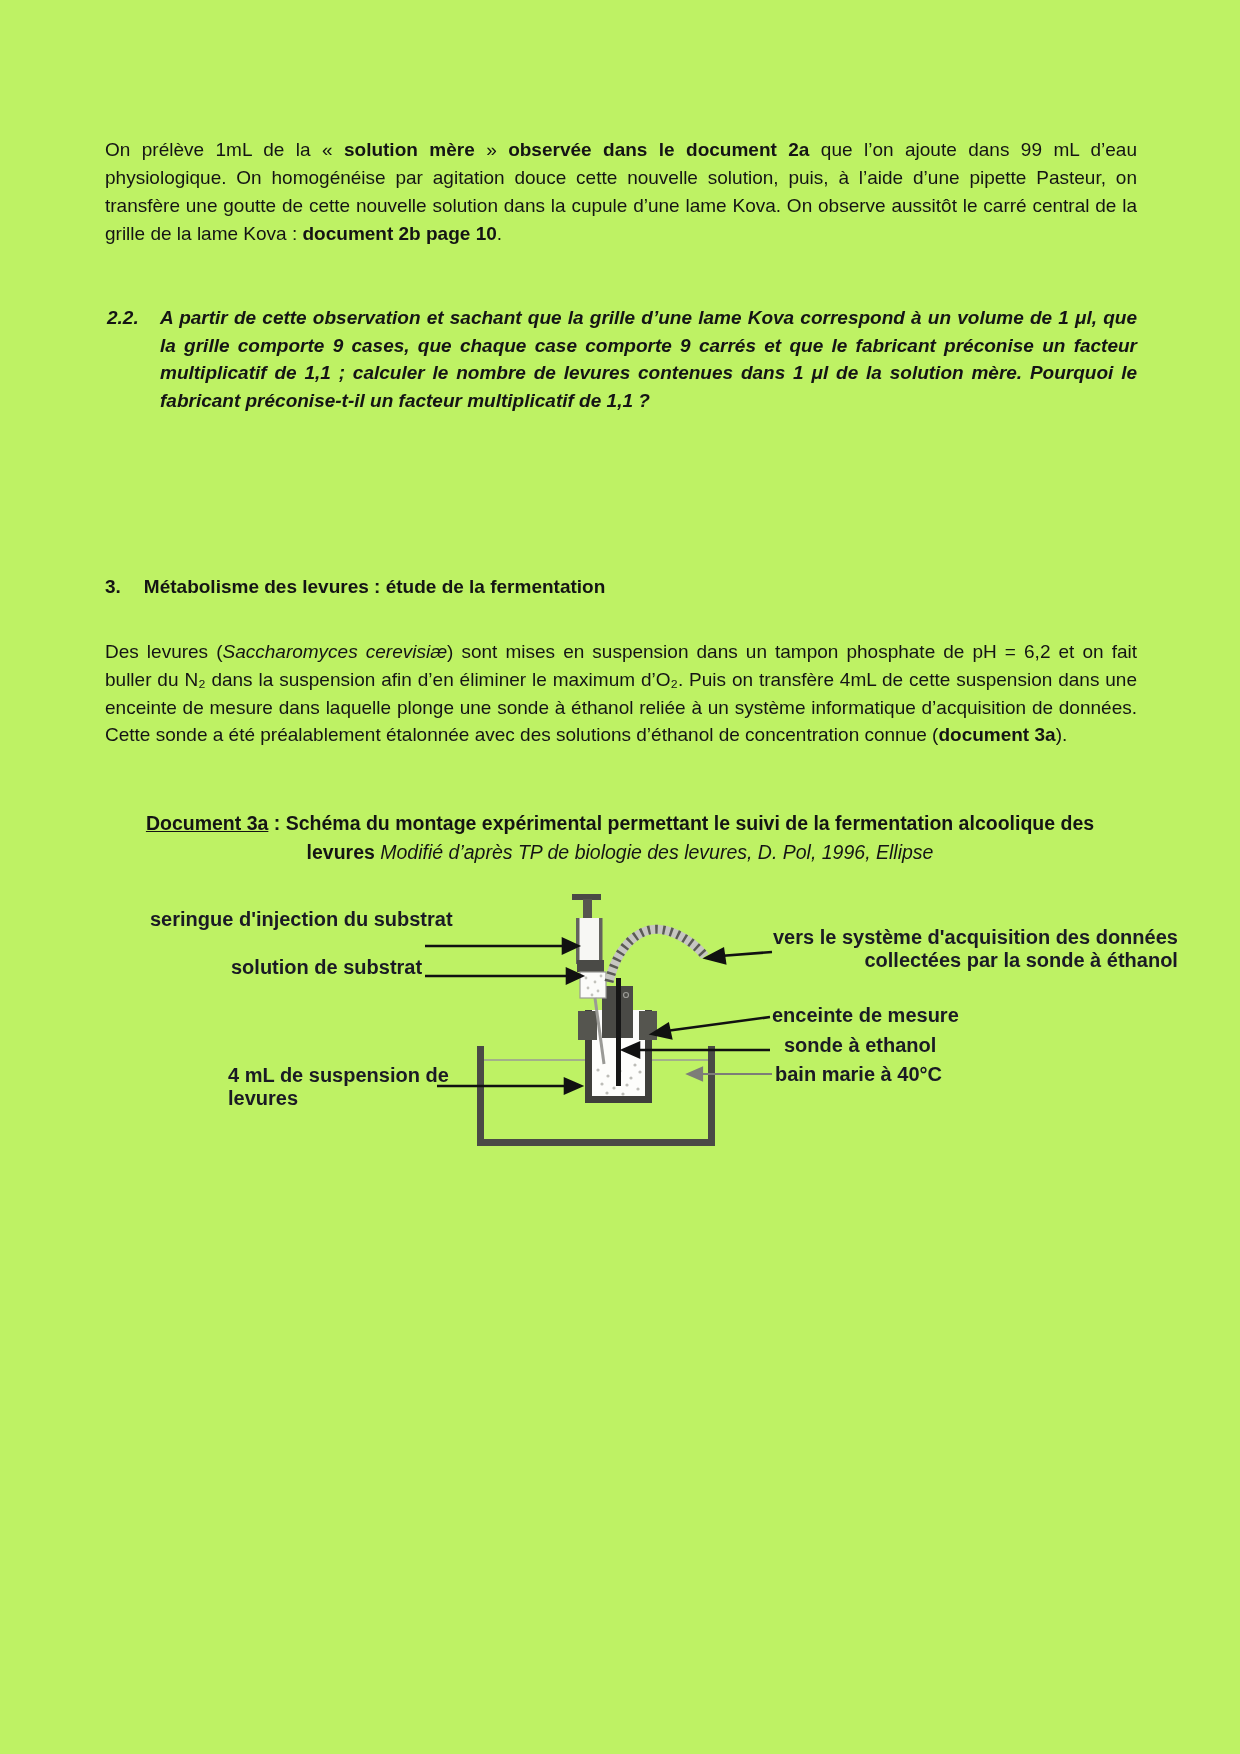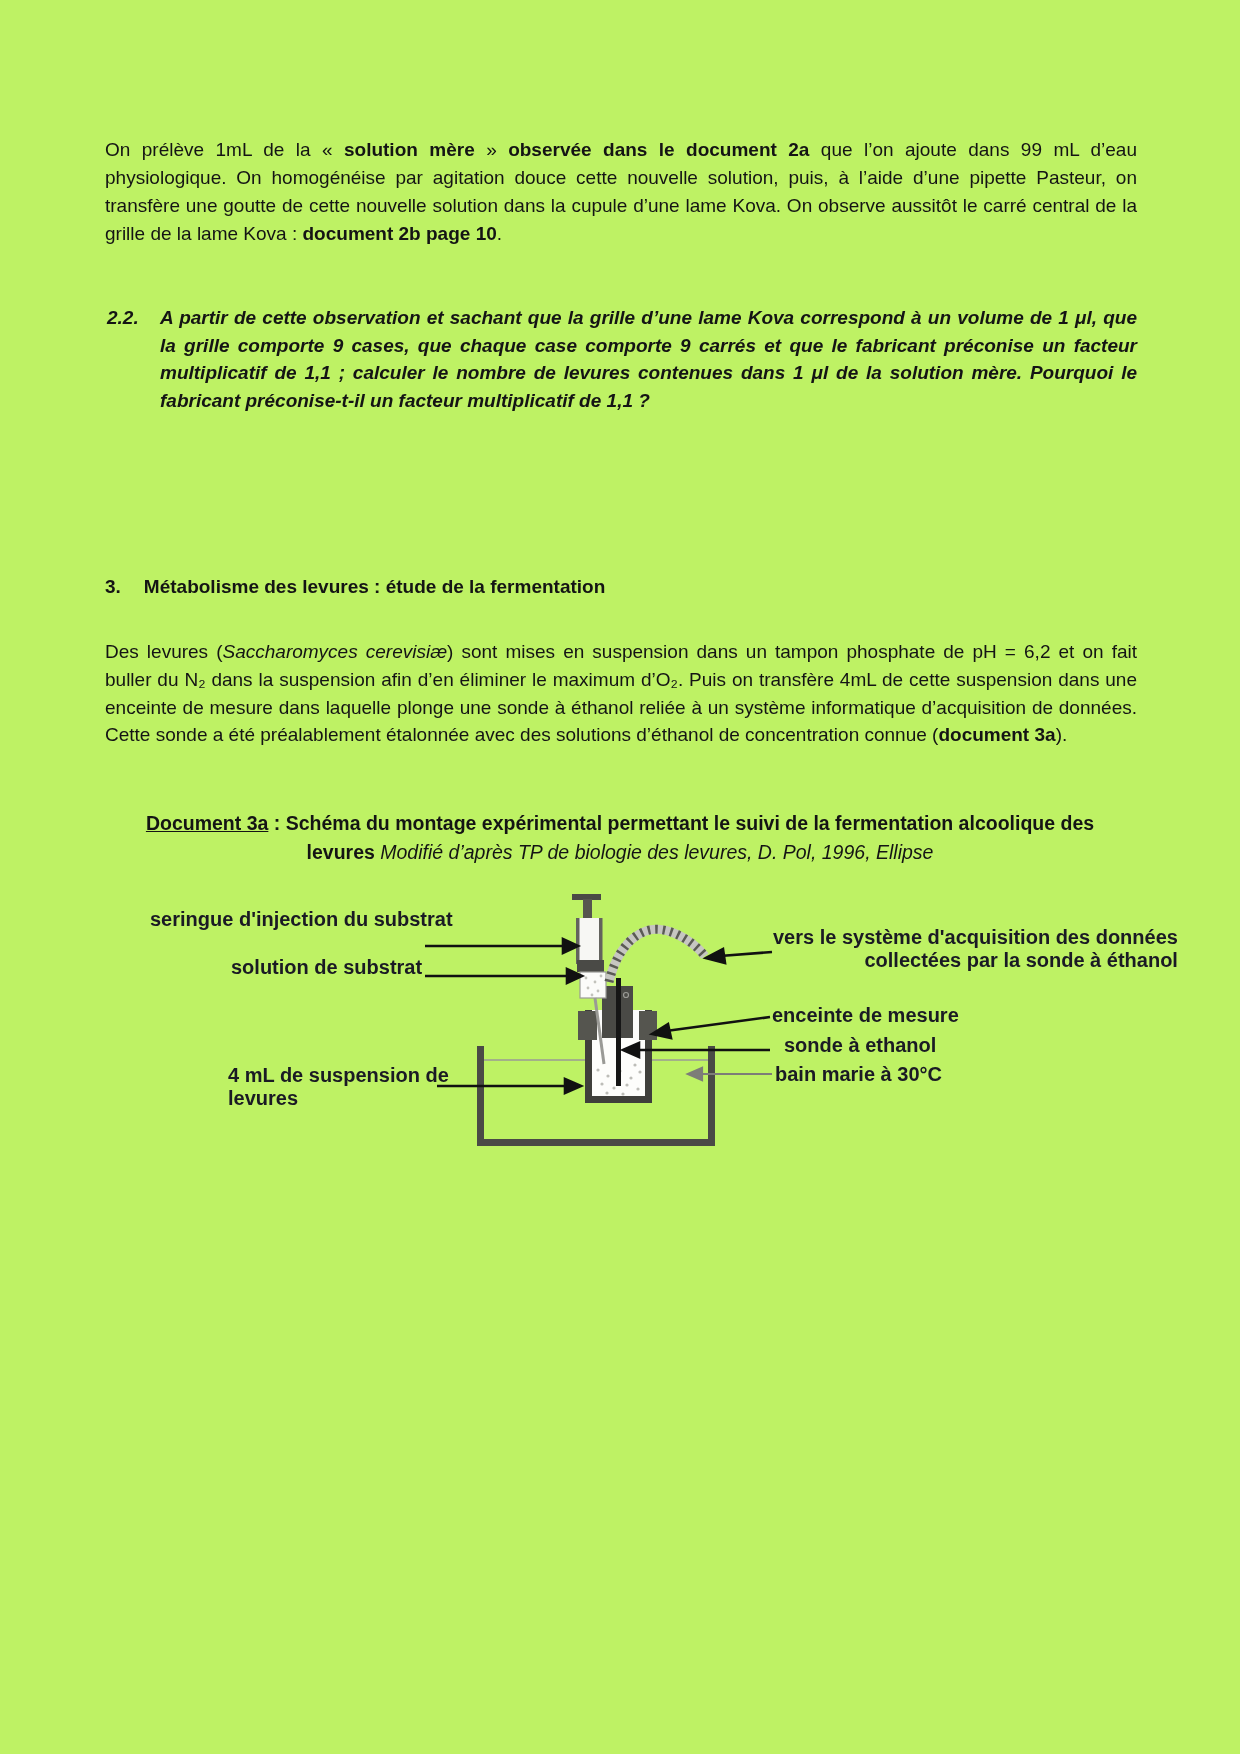--- a/index.html
+++ b/index.html
@@ -169,21 +169,21 @@
 
     <div class="dlabel lbl-acquisition">
       <div>vers le système d'acquisition des données</div>
       <div>collectées par la sonde à éthanol</div>
     </div>
 
     <div class="dlabel lbl-chamber">enceinte de mesure</div>
 
     <div class="dlabel lbl-probe">sonde à ethanol</div>
 
-    <div class="dlabel lbl-bath">bain marie à 30°C</div>
+    <div class="dlabel lbl-bath">bain marie à 40°C</div>
 
     <div class="dlabel lbl-yeast">
       <div>4 mL de suspension de</div>
       <div>levures</div>
     </div>
   </div>
 
 
 </div>
 

